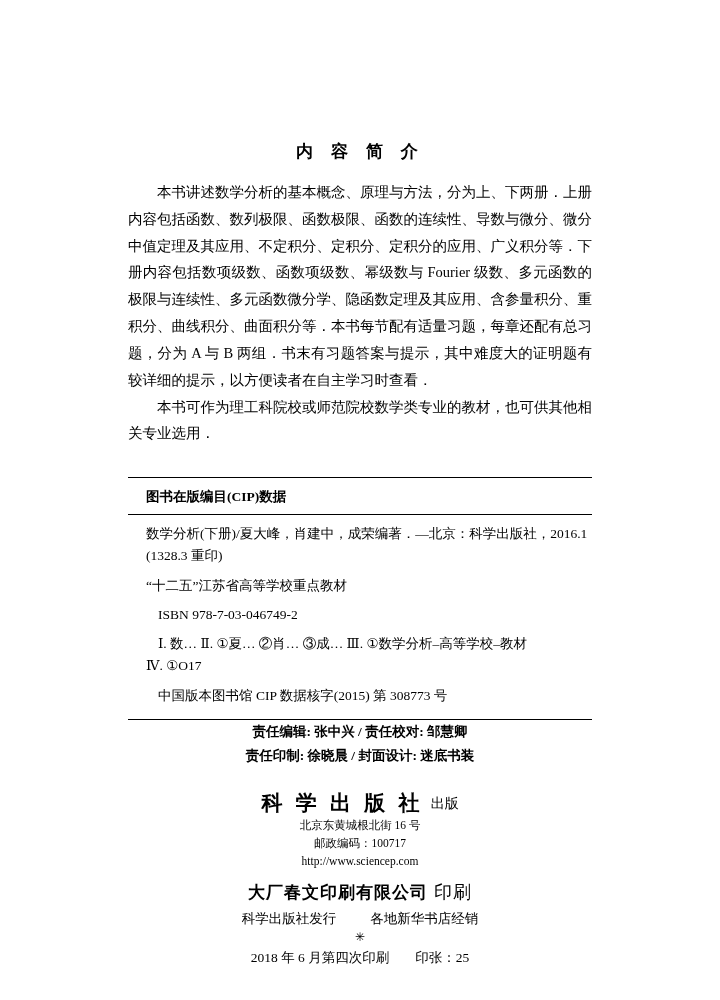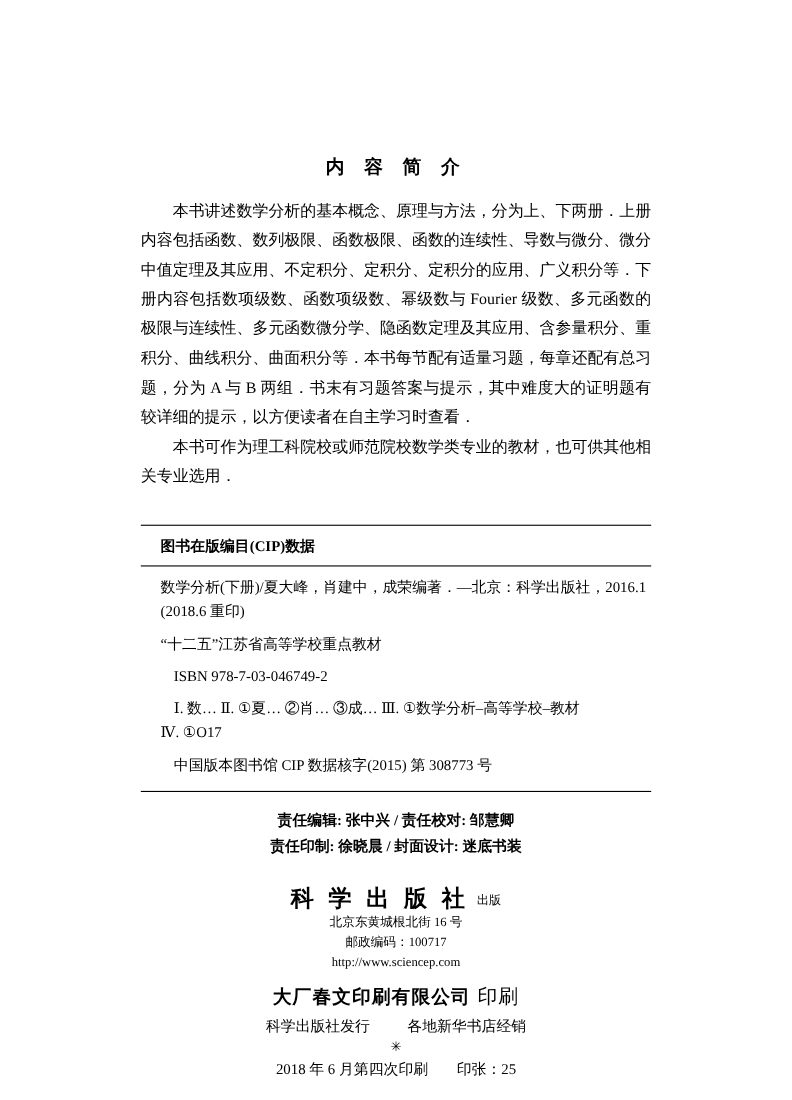--- a/index.html
+++ b/index.html
@@ -76,40 +76,39 @@
   .cip-line.hang {
     padding-left: 18px;
     text-indent: 0;
   }
   .cip-gap {
     height: 7px;
   }
 
   
   .resp {
-    margin-top: 14px;
     text-align: center;
     font-size: 13.5px;
     line-height: 1.75;
     font-weight: bold;
   }
 
   
   .pub-wrap {
     margin-top: 22px;
     text-align: center;
   }
   .pub-line1 {
     font-size: 21px;
     font-weight: bold;
     letter-spacing: 3px;
     font-family: "DejaVu Serif", "Liberation Serif", serif;
   }
   .pub-line1 .suffix {
-    font-size: 11px;
+    font-size: 14px;
     font-weight: normal;
     letter-spacing: 0;
     margin-left: 8px;
     vertical-align: 2px;
   }
   .pub-small {
     font-size: 11.5px;
     line-height: 1.55;
   }
   .printer {
@@ -152,21 +151,21 @@
   <div class="content-wrap">
 
     <div class="section-title">内 容 简 介</div>
     <p class="body-para">本书讲述数学分析的基本概念、原理与方法，分为上、下两册．上册内容包括函数、数列极限、函数极限、函数的连续性、导数与微分、微分中值定理及其应用、不定积分、定积分、定积分的应用、广义积分等．下册内容包括数项级数、函数项级数、幂级数与 Fourier 级数、多元函数的极限与连续性、多元函数微分学、隐函数定理及其应用、含参量积分、重积分、曲线积分、曲面积分等．本书每节配有适量习题，每章还配有总习题，分为 A 与 B 两组．书末有习题答案与提示，其中难度大的证明题有较详细的提示，以方便读者在自主学习时查看．</p>
     <p class="body-para">本书可作为理工科院校或师范院校数学类专业的教材，也可供其他相关专业选用．</p>
 
     <div class="cip-block">
       <div class="cip-head">图书在版编目(CIP)数据</div>
       <hr class="cip-rule">
       <div class="cip-line">数学分析(下册)/夏大峰，肖建中，成荣编著．—北京：科学出版社，2016.1</div>
-      <div class="cip-line hang">(2018.6 重印)</div>
+      <div class="cip-line hang">(1328.3 重印)</div>
       <div class="cip-gap"></div>
       <div class="cip-line">“十二五”江苏省高等学校重点教材</div>
       <div class="cip-gap"></div>
       <div class="cip-line indent2">ISBN 978-7-03-046749-2</div>
       <div class="cip-gap"></div>
       <div class="cip-line indent2">Ⅰ. 数…  Ⅱ. ①夏… ②肖… ③成…  Ⅲ. ①数学分析–高等学校–教材</div>
       <div class="cip-line hang">Ⅳ. ①O17</div>
       <div class="cip-gap"></div>
       <div class="cip-line indent2">中国版本图书馆 CIP 数据核字(2015) 第 308773 号</div>
     </div>

